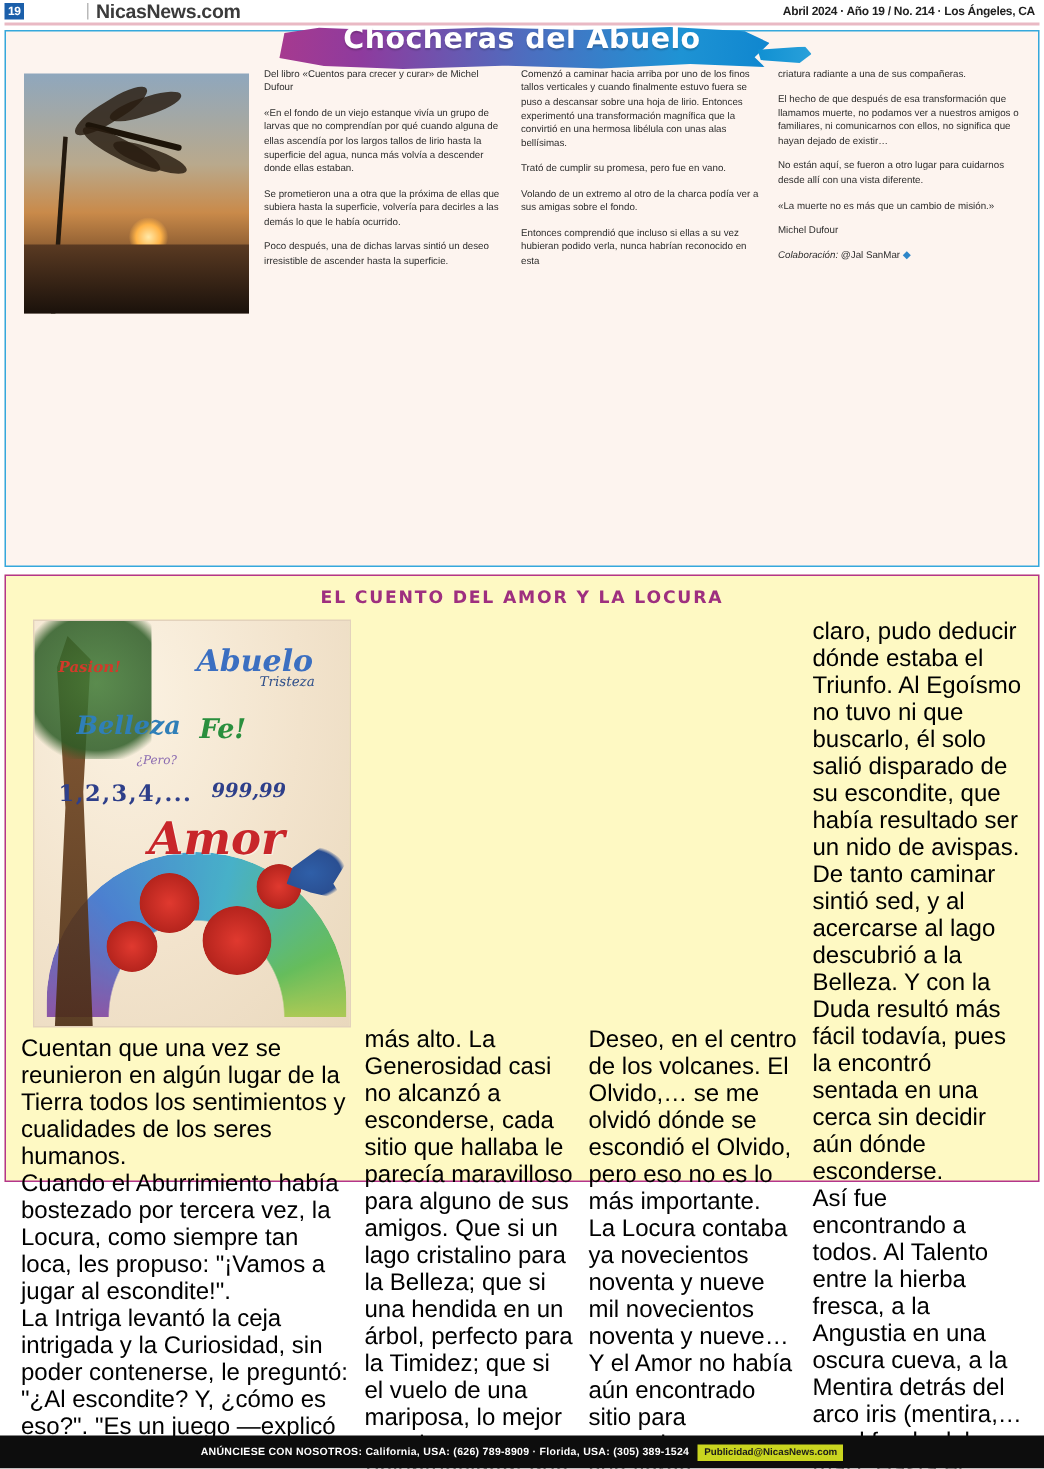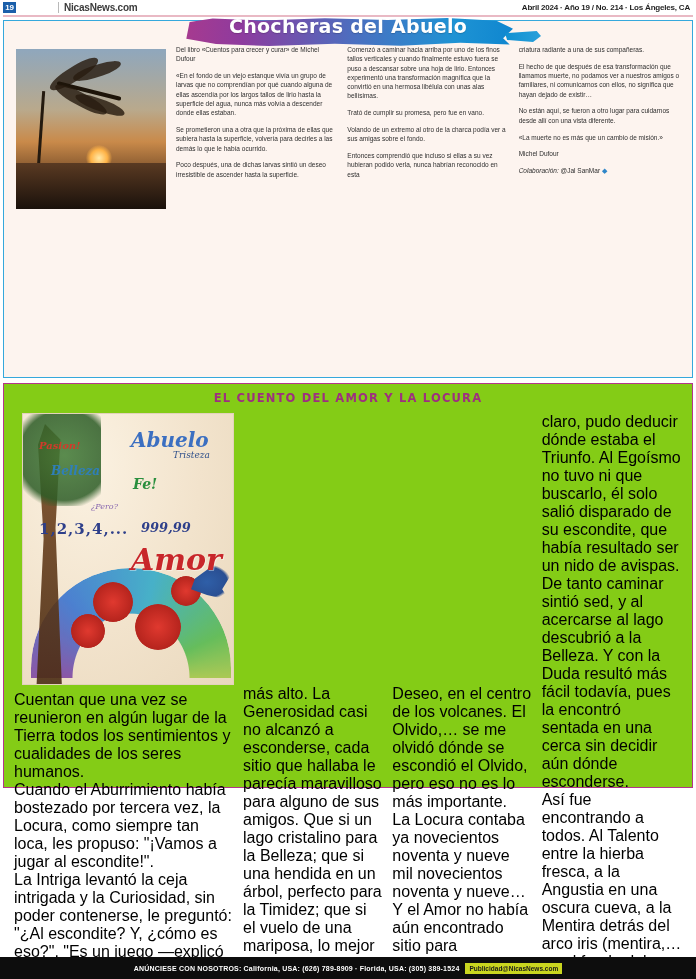--- a/index.html
+++ b/index.html
@@ -26,21 +26,21 @@
     font-family: "Liberation Serif", serif;
     font-size: 11px; font-weight: bold; font-style: italic;
     color: #1b5faa; letter-spacing: -0.5px; line-height: 9px; margin-top: 47px;
   }
   .brand-logo .b2 {
     font-size: 2.6px; color: #1b5faa; letter-spacing: 0.1px;
     line-height: 3px; white-space: nowrap; font-weight: bold;
   }
   .vline { width:1px; height:11px; background:#b9b9b9; margin-right:5px; }
   .site {
-    font-size: 10px; font-weight: bold; color: #3b3b3b; letter-spacing: -0.2px;
+    font-size: 13px; font-weight: bold; color: #3b3b3b; letter-spacing: -0.2px;
   }
   .issue {
     margin-left: auto; font-size: 8px; font-weight: bold; color:#1f1f1f;
     letter-spacing: -0.2px; white-space: nowrap; padding-right:2px;
   }
   .rule-pink { height: 2px; background: #e9b9c4; margin: 0 3px; }
 
   
   .art1 {
     position: relative; margin: 3px 3px 0 3px; height: 358px;
@@ -113,21 +113,21 @@
     font-family: "Liberation Sans", sans-serif;
   }
   .txt-col p:last-child, .colbox p:last-child { margin-bottom:0; }
   .sig { font-size:6.5px; color:#2e2e2e; }
   .sig-it { font-size:6.5px; color:#2e2e2e; font-style: italic; }
   .diamond-blue { color:#2f86c8; font-size:7px; }
 
   
   .art2 {
     position: relative; margin: 5px 3px 0 3px; height: 405px;
-    background: #84cc16; border: 1.5px solid #b4358b;
+    background: #fef9c3; border: 1.5px solid #b4358b;
   }
   .sec-title-purple {
     text-align:center; color:#9e2f7f; font-size:11.5px; font-weight:bold;
     letter-spacing:1.2px; padding-top: 7px;
     font-family:"DejaVu Sans", sans-serif;
   }
   .art2-body { padding: 8px 10px 0 10px; position: relative; }
   .art2-cols { display:flex; gap: 9px; }
   .a2col { flex: 1; }
   .painting {
@@ -155,39 +155,39 @@
   .pt-leaf {
     position:absolute; left: -14px; top: 0px; width: 92px; height: 92px;
     background: radial-gradient(circle at 60% 45%, #3f7a35 0%, #2c5c26 60%, rgba(44,92,38,0) 72%);
     opacity:.85;
   }
   .pt-flower {
     position:absolute; border-radius:50%;
     background: radial-gradient(circle,#e0392f 0%, #b5241d 70%, rgba(181,36,29,0) 72%);
   }
   .pt-amor {
-    position:absolute; left: 108px; top: 128px; color:#c8262a;
+    position:absolute; left: 76px; top: 128px; color:#c8262a;
     font-size: 30px; font-family:"DejaVu Serif", serif; font-style: italic; font-weight:bold;
     text-shadow: 1px 1px 0 rgba(255,255,255,.4);
   }
   .pt-locura {
     position:absolute; left: 108px; top: 14px; color:#3b6fc1;
     font-size: 20px; font-family:"DejaVu Serif", serif; font-style: italic; font-weight:bold;
   }
   .pt-pasion {
     position:absolute; left: 16px; top: 26px; color:#d23a2a;
     font-size: 10px; font-family:"DejaVu Serif", serif; font-style: italic; font-weight:bold;
   }
   .pt-belleza {
-    position:absolute; left: 28px; top: 50px; color:#2f7fb8;
-    font-size: 12px; font-family:"DejaVu Serif", serif; font-style: italic; font-weight:bold;
+    position:absolute; left: 28px; top: 60px; color:#2f7fb8;
+    font-size: 17px; font-family:"DejaVu Serif", serif; font-style: italic; font-weight:bold;
   }
   .pt-fe {
     position:absolute; left: 110px; top: 62px; color:#2a8f3e;
-    font-size: 14px; font-family:"DejaVu Serif", serif; font-style: italic; font-weight:bold;
+    font-size: 18px; font-family:"DejaVu Serif", serif; font-style: italic; font-weight:bold;
   }
   .pt-duda {
     position:absolute; left: 68px; top: 88px; color:#8a6ab0;
     font-size: 8px; font-family:"DejaVu Serif", serif; font-style: italic;
   }
   .pt-tristeza {
     position:absolute; left: 150px; top: 36px; color:#2e4f8a;
     font-size: 9px; font-family:"DejaVu Serif", serif; font-style: italic;
   }
   .pt-nums {

